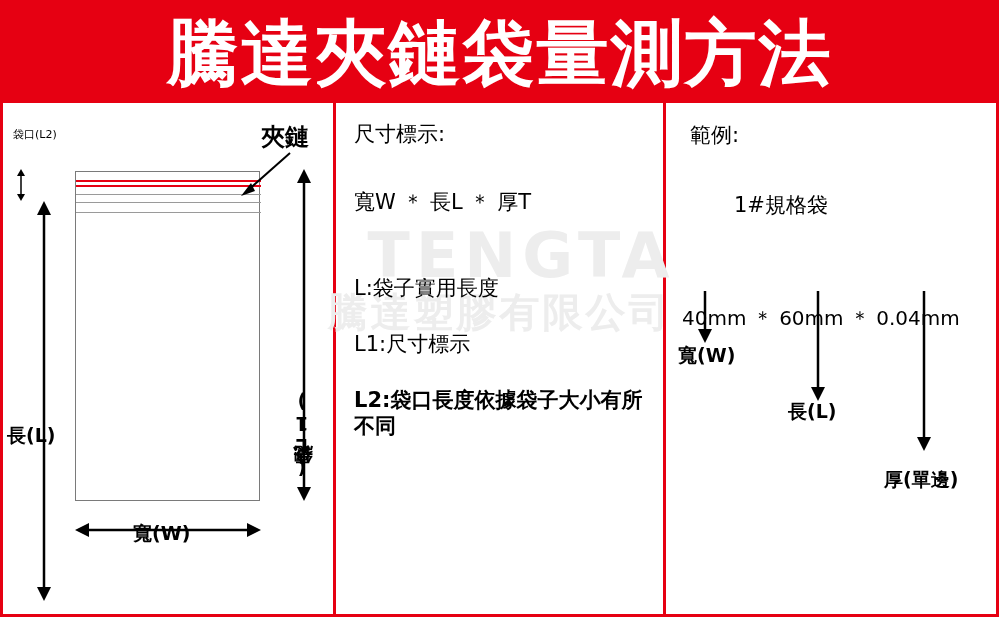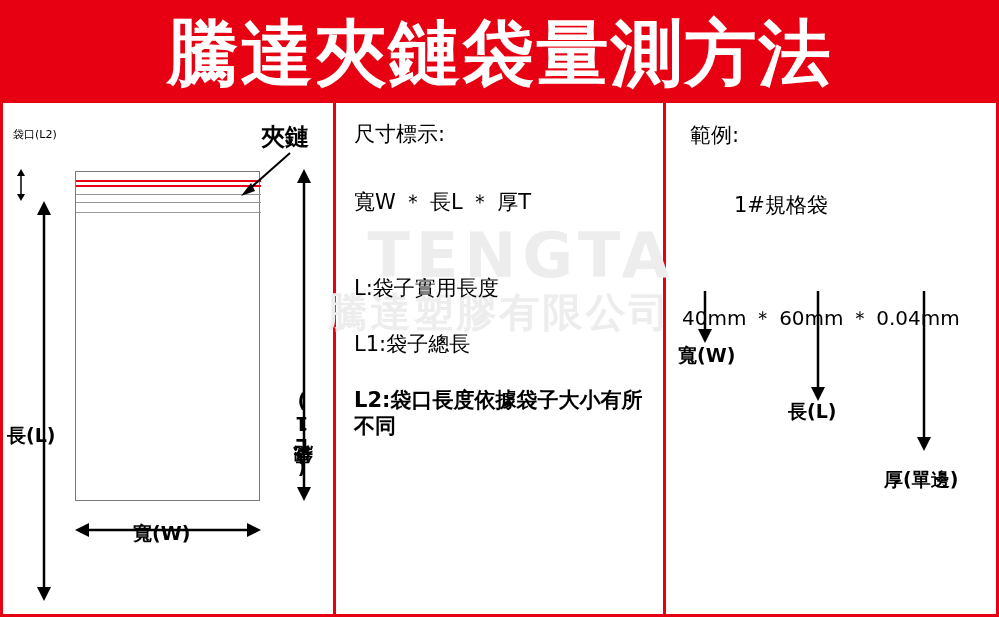--- a/index.html
+++ b/index.html
@@ -220,21 +220,21 @@
         <polygon points="186,9 172,2 172,16" fill="#000"></polygon>
       </svg>
       <div id="W-label">寬(W)</div>
 
     </div>
 
     <div id="panel-spec">
       <div class="spec-line" style="top:18px;">尺寸標示:</div>
       <div class="spec-line" style="top:86px;">寬W ＊ 長L ＊ 厚T</div>
       <div class="spec-line" style="top:172px;">L:袋子實用長度</div>
-      <div class="spec-line" style="top:228px;">L1:袋子總長</div>
+      <div class="spec-line" style="top:228px;">L1:尺寸標示</div>
       <div class="spec-wrap" style="top:284px;">L2:袋口長度依據袋子大小有所不同</div>
     </div>
 
     <div id="panel-example">
       <div class="ex-line" style="top:18px;">範例:</div>
       <div class="ex-line" style="top:88px;margin-left:44px;">1#規格袋</div>
       <div class="ex-line" style="top:158px;left:16px;font-size:20px;margin-top:44px;">40mm ＊ 60mm ＊ 0.04mm</div>
 
       <svg style="position:absolute;left:30px;top:188px;" width="18" height="52" viewBox="0 0 18 52">
         <line x1="9" y1="0" x2="9" y2="44" stroke="#000" stroke-width="2.5"></line>

